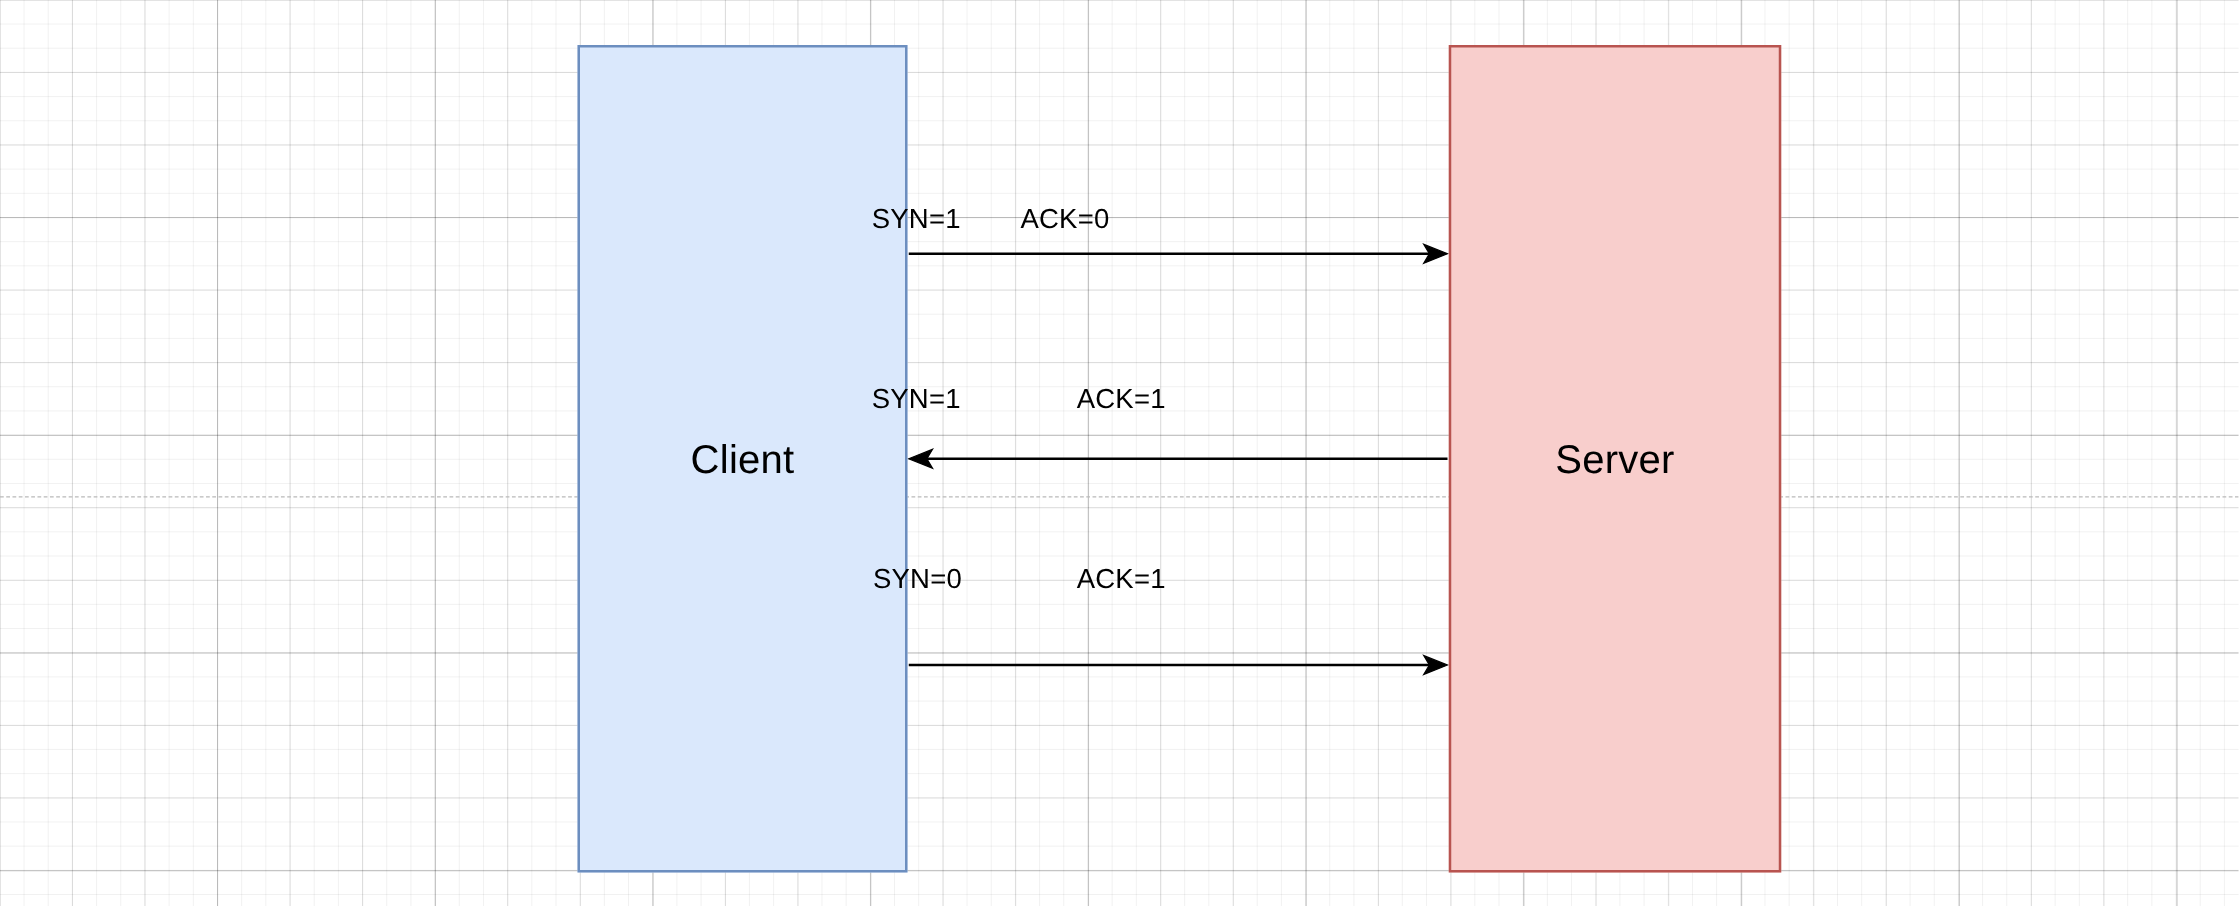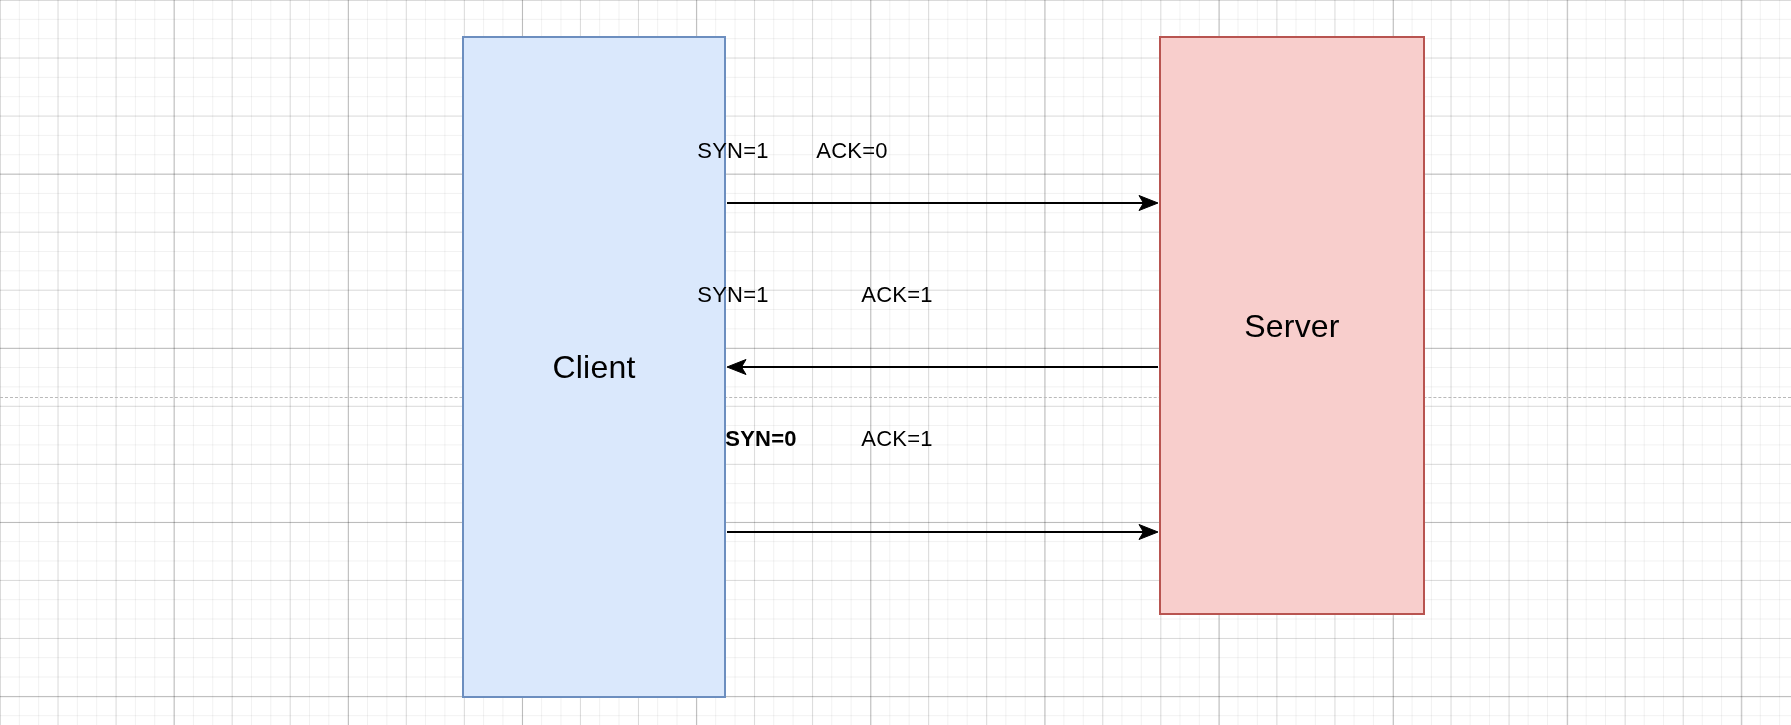--- a/index.html
+++ b/index.html
@@ -76,21 +76,21 @@
     width: 264px;
     height: 662px;
     background-color: #DAE8FC;
     border-color: #6C8EBF;
   }
 
   #server-box {
     left: 1159px;
     top: 36px;
     width: 266px;
-    height: 579px;
+    height: 662px;
     background-color: #F8CECC;
     border-color: #B85450;
   }
 
   .edge-svg {
     position: absolute;
     left: 0;
     top: 0;
     width: 1791px;
     height: 725px;
@@ -110,20 +110,21 @@
   }
 
   .edge-label {
     position: absolute;
     font-size: 22px;
     line-height: 1;
     color: #000000;
     white-space: nowrap;
     transform: translate(-50%, -50%);
     letter-spacing: 0.2px;
+    margin-top: 24px;
   }
 </style>
 </head>
 <body>
 
 <div id="canvas">
 
   <div id="grid-medium"></div>
 
   <div class="guide-line" style="top:397px;"></div>
@@ -153,16 +154,16 @@
   <div class="node-box" id="server-box">
     <span class="node-label">Server</span>
   </div>
 
   <div class="edge-label" style="left:733px; top:151px;">SYN=1</div>
   <div class="edge-label" style="left:852px; top:151px;">ACK=0</div>
 
   <div class="edge-label" style="left:733px; top:295px;">SYN=1</div>
   <div class="edge-label" style="left:897px; top:295px;">ACK=1</div>
 
-  <div class="edge-label" style="left:761px; top:439px;font-weight:bold;">SYN=0</div>
+  <div class="edge-label" style="left:734px; top:439px;">SYN=0</div>
   <div class="edge-label" style="left:897px; top:439px;">ACK=1</div>
 
 </div>
 
 </body></html>

